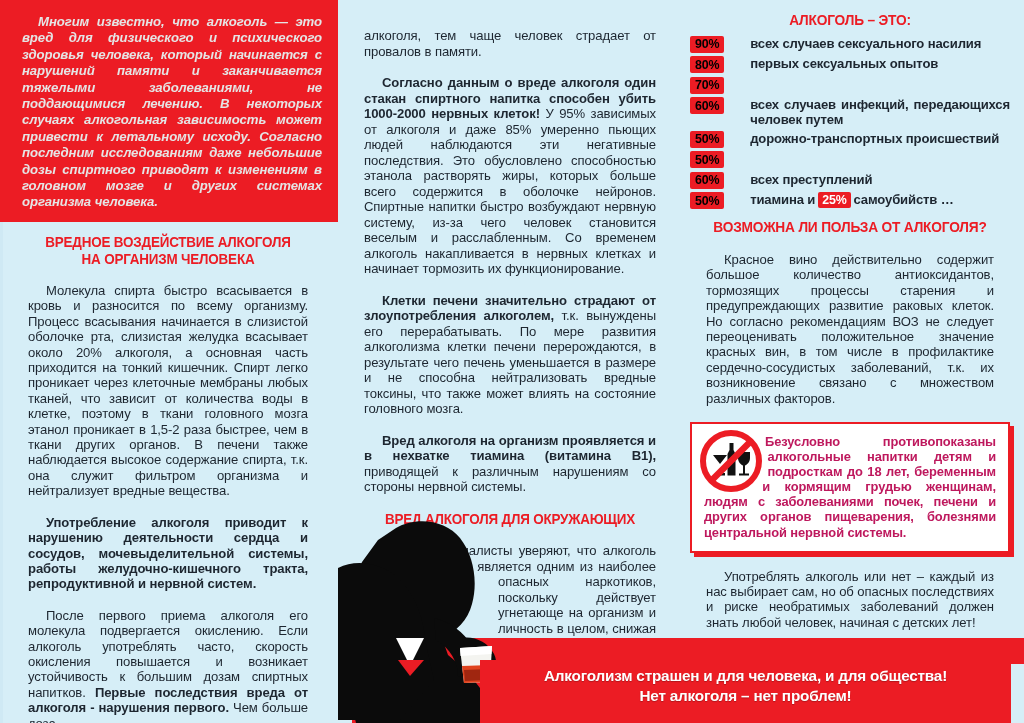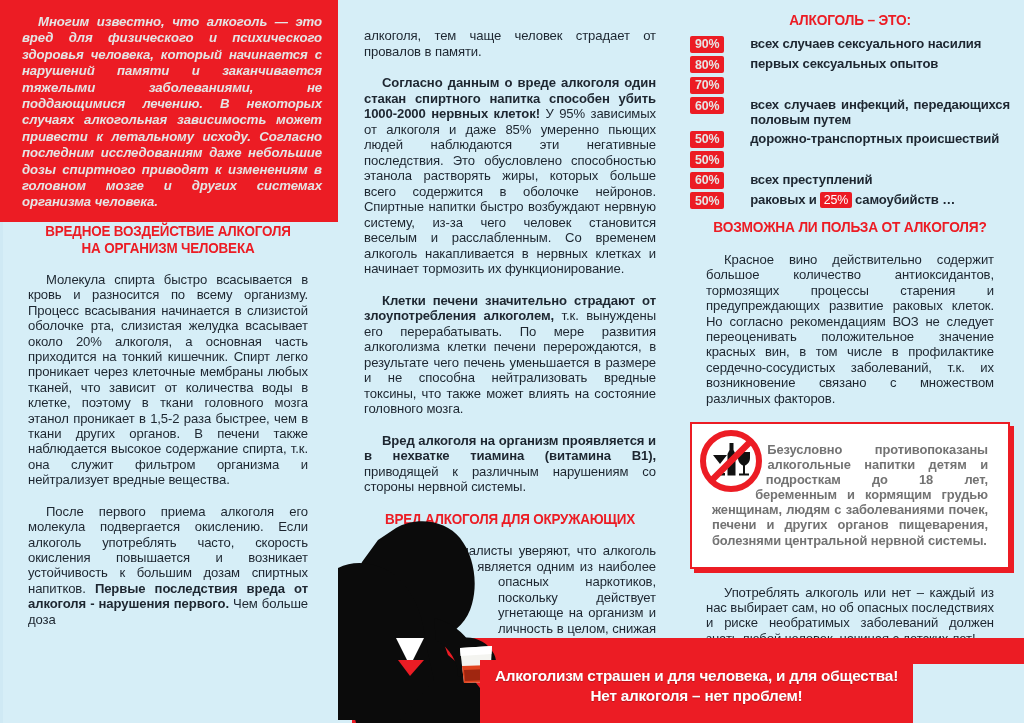--- a/index.html
+++ b/index.html
@@ -38,21 +38,21 @@
     font-weight:bold;
     font-size:13.2px;
     line-height:16.4px;
     text-align:justify;
     text-indent:16px;
     letter-spacing:-0.1px;
   }
 
   
   .left-body{
-    position:absolute;left:0;top:211px;width:338px;height:470px;
+    position:absolute;left:0;top:222px;width:338px;height:470px;
     padding:12px 14px 0 12px;box-sizing:border-box;
   }
 
   h2.red-head{
     margin:0 0 5px 0;
     color:#ec1c24;
     font-size:14.3px;
     font-weight:bold;
     line-height:16.5px;
     text-align:center;
@@ -92,65 +92,65 @@
   h2.red-head.right{font-size:14.6px;margin-bottom:7px;}
   .pct-list{list-style:none;margin:0 0 10px 0;padding:0;}
   .pct-row{
     display:flex;align-items:flex-start;
     margin-bottom:3.5px;
   }
   .pct-badge{
     flex:0 0 auto;
     display:inline-block;
     background:#ec1c24;
-    color:#e5e5e5;
+    color:#000000;
     font-weight:bold;
     font-size:12.4px;
     line-height:14px;
     padding:1.5px 5px 1.5px 5px;
     border-radius:2px;
     margin-right:6px;
     letter-spacing:-0.2px;
   }
   .pct-text{
     color:#1d2630;font-weight:bold;font-size:13.1px;line-height:15.2px;
     text-align:justify;letter-spacing:-0.15px;
     flex:1 1 auto;
     margin-left:20px;
   }
   .pct-text .inline-badge{
     display:inline-block;background:#ec1c24;color:#fff;
-    font-weight:normal;font-size:12.4px;line-height:14px;
+    font-weight:bold;font-size:12.4px;line-height:14px;
     padding:1px 4px;border-radius:2px;margin:0 3px;
     vertical-align:baseline;
   }
 
   
   .contra-box{
     position:relative;
     border:2.5px solid #ec1c24;
     background:#ffffff;
     margin:8px 0 8px 0;
     padding:6px 8px 7px 8px;
     box-shadow:4px 4px 0 #ec1c24;
     box-sizing:border-box;
     min-height:118px;
   }
   .contra-text{
-    margin:12px;color:#737373;font-weight:bold;font-size:12.9px;line-height:15.1px;
+    margin:4px;color:#be185d;font-weight:bold;font-size:12.9px;line-height:15.1px;
     text-align:justify;letter-spacing:-0.1px;
   }
   .no-alco-icon{
     float:left;width:62px;height:62px;margin:0 7px 1px 0;
     shape-outside:circle(50%);
   }
 
   
   .bottom-banner{
-    position:absolute;left:480px;top:660px;width:433px;height:63px;
+    position:absolute;left:480px;top:660px;width:531px;height:63px;
     background:#ec1c24;
     z-index:3;
   }
   .bottom-banner .bb-inner{
     padding-top:6px;text-align:center;
   }
   .bottom-banner .bb-line{
     color:#ffffff;font-weight:bold;font-size:15.3px;line-height:20px;
     letter-spacing:-0.2px;
     text-shadow:0 1px 1px rgba(0,0,0,.25);
@@ -190,20 +190,21 @@
     </div>
 
     <div class="left-body">
       <h2 class="red-head">
         <span>ВРЕДНОЕ ВОЗДЕЙСТВИЕ АЛКОГОЛЯ</span><br>
         <span>НА ОРГАНИЗМ ЧЕЛОВЕКА</span>
       </h2>
 
       <p class="body">Молекула спирта быстро всасывается в кровь и  разносится по всему организму. Процесс всасывания начинается в слизистой оболочке рта, слизистая желудка всасывает около 20% алкоголя, а основная часть приходится на тонкий кишечник. Спирт легко проникает через  клеточные мембраны любых тканей, что зависит от количества воды в клетке, поэтому в ткани головного мозга этанол проникает в 1,5-2 раза быстрее, чем в ткани других органов. В печени также наблюдается высокое содержание спирта, т.к. она служит фильтром организма и нейтрализует вредные вещества.</p>
 
+      <p class="body"><b>Употребление алкоголя приводит к нарушению деятельности сердца и сосудов, мочевыделительной системы, работы желудочно-кишечного тракта, репродуктивной и нервной систем.</b></p>
 
       <p class="body"><span>После первого приема алкоголя  его молекула подвергается окислению. Если алкоголь употреблять часто,  скорость окисления повышается и возникает устойчивость к большим дозам спиртных напитков. </span><b>Первые последствия вреда от  алкоголя - нарушения первого.</b><span> Чем больше доза</span></p>
     </div>
   </div>
 
   <div class="col col-mid">
 
     <p class="body nohang">алкоголя,  тем чаще человек страдает от провалов в памяти.</p>
 
     <p class="body"><b>Согласно данным о вреде алкоголя один стакан спиртного напитка способен убить 1000-2000 нервных клеток!</b><span> У 95% зависимых от алкоголя и даже 85% умеренно пьющих людей наблюдаются эти негативные последствия. Это обусловлено способностью этанола растворять жиры, которых больше всего содержится в оболочке нейронов. Спиртные напитки быстро возбуждают нервную систему, из-за чего человек становится веселым и  расслабленным. Со временем алкоголь накапливается в нервных клетках и начинает тормозить их функционирование.</span></p>
@@ -231,36 +232,36 @@
       </li>
       <li class="pct-row">
         <span class="pct-badge">80%</span>
         <span class="pct-text">первых сексуальных опытов</span>
       </li>
       <li class="pct-row">
         <span class="pct-badge">70%</span>
       </li>
       <li class="pct-row">
         <span class="pct-badge">60%</span>
-        <span class="pct-text">всех случаев инфекций, передающихся половым путем</span>
+        <span class="pct-text">всех случаев инфекций, передающихся человек путем</span>
       </li>
       <li class="pct-row">
         <span class="pct-badge">50%</span>
         <span class="pct-text">дорожно-транспортных происшествий</span>
       </li>
       <li class="pct-row">
         <span class="pct-badge">50%</span>
       </li>
       <li class="pct-row">
         <span class="pct-badge">60%</span>
         <span class="pct-text">всех преступлений</span>
       </li>
       <li class="pct-row">
         <span class="pct-badge">50%</span>
-        <span class="pct-text"><span>раковых и</span><span class="inline-badge">25%</span><span>самоубийств …</span></span>
+        <span class="pct-text"><span>тиамина и</span><span class="inline-badge">25%</span><span>самоубийств …</span></span>
       </li>
     </ul>
 
     <h2 class="red-head right" style="margin-bottom:4px;">ВОЗМОЖНА ЛИ ПОЛЬЗА ОТ АЛКОГОЛЯ?</h2>
     <p class="body">Красное вино действительно содержит большое количество антиоксидантов, тормозящих процессы старения и  предупреждающих  развитие раковых клеток. Но согласно рекомендациям ВОЗ не следует переоценивать положительное значение красных вин, в том числе в профилактике сердечно-сосудистых заболеваний, т.к. их возникновение связано с множеством различных факторов.</p>
 
     <div class="contra-box">
       <span class="no-alco-icon">
         <svg width="62" height="62" viewBox="0 0 62 62" aria-hidden="true">
           <circle cx="31" cy="31" r="28" fill="#ffffff" stroke="#ec1c24" stroke-width="6"></circle>

